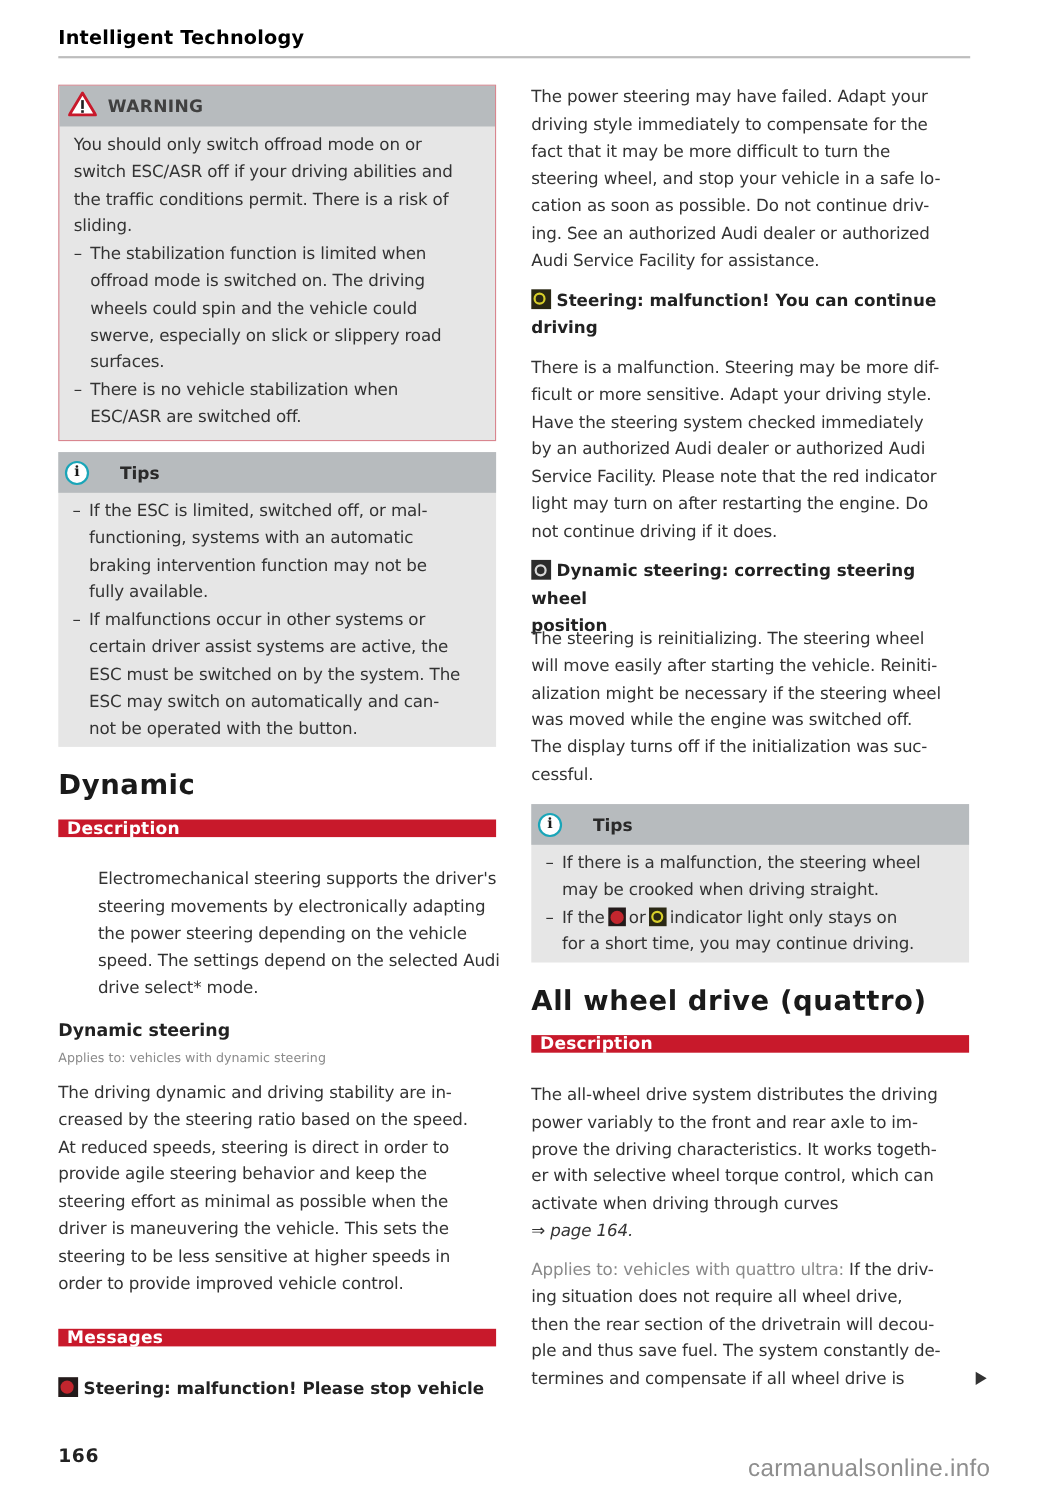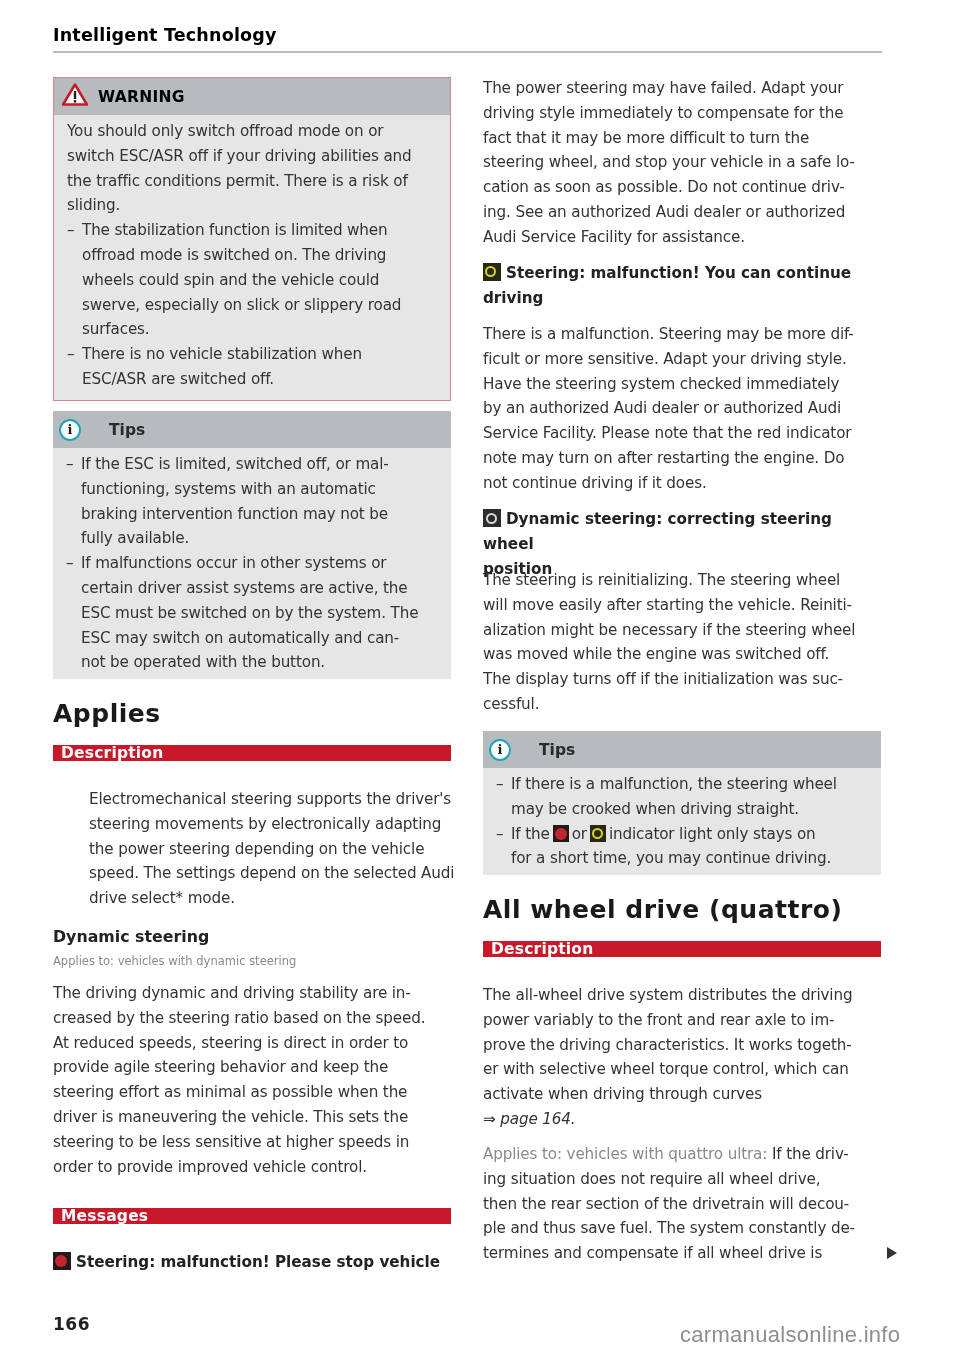--- a/index.html
+++ b/index.html
@@ -24,21 +24,21 @@
   
   .warn {
     position: absolute; left: 53px; top: 77px; width: 396px;
     border: 1px solid #d9868f; background: #e6e6e6;
   }
   .warn-head {
     background: #b7bbbe; height: 37px; display: flex; align-items: center;
     padding-left: 8px;
   }
   .warn-head .title {
-    font-weight: bold; font-size: 15.5px; color: #000000; margin-left: 10px; letter-spacing: 0.3px;
+    font-weight: bold; font-size: 15.5px; color: #404040; margin-left: 10px; letter-spacing: 0.3px;
   }
   .box-body { padding: 4px 10px 8px 13px; }
   .dash-item { position: relative; padding-left: 15px; }
   .dash-item .dash { position: absolute; left: 0; top: 0; }
 
   .tips {
     position: absolute; background: #e6e6e6;
   }
   .tips-head {
     background: #b7bbbe; height: 37px; display: flex; align-items: center; padding-left: 6px;
@@ -156,21 +156,21 @@
       <span class="p dash">–</span>
       <p class="p">If malfunctions occur in other systems or</p>
       <p class="p">certain driver assist systems are active, the</p>
       <p class="p">ESC must be switched on by the system. The</p>
       <p class="p">ESC may switch on automatically and can-</p>
       <p class="p">not be operated with the button.</p>
     </div>
   </div>
 </div>
 
-<div class="h-section" style="left:53px; top:699px;">Applies</div>
+<div class="h-section" style="left:53px; top:699px;">Dynamic</div>
 <div class="red-bar" style="left:53px; top:745px; width:398px;">Description</div>
 
 <div style="position:absolute; left:53px; top:787px; width:400px;margin-left:36px;">
   <p class="p">Electromechanical steering supports the driver's</p>
   <p class="p">steering movements by electronically adapting</p>
   <p class="p">the power steering depending on the vehicle</p>
   <p class="p">speed. The settings depend on the selected Audi</p>
   <p class="p">drive select* mode.</p>
 </div>
 
@@ -210,21 +210,21 @@
   <div><span class="ind ind-yellow"></span><span>Steering: malfunction! You can continue</span></div>
   <div>driving</div>
 </div>
 
 <div style="position:absolute; left:483px; top:322px; width:400px;">
   <p class="p">There is a malfunction. Steering may be more dif-</p>
   <p class="p">ficult or more sensitive. Adapt your driving style.</p>
   <p class="p">Have the steering system checked immediately</p>
   <p class="p">by an authorized Audi dealer or authorized Audi</p>
   <p class="p">Service Facility. Please note that the red indicator</p>
-  <p class="p">note may turn on after restarting the engine. Do</p>
+  <p class="p">light may turn on after restarting the engine. Do</p>
   <p class="p">not continue driving if it does.</p>
 </div>
 
 <div class="msg-h" style="left:483px; top:507px; width:400px;">
   <div><span class="ind ind-gray"></span><span>Dynamic steering: correcting steering wheel</span></div>
   <div>position</div>
 </div>
 
 <div style="position:absolute; left:483px; top:568px; width:400px;">
   <p class="p">The steering is reinitializing. The steering wheel</p>

